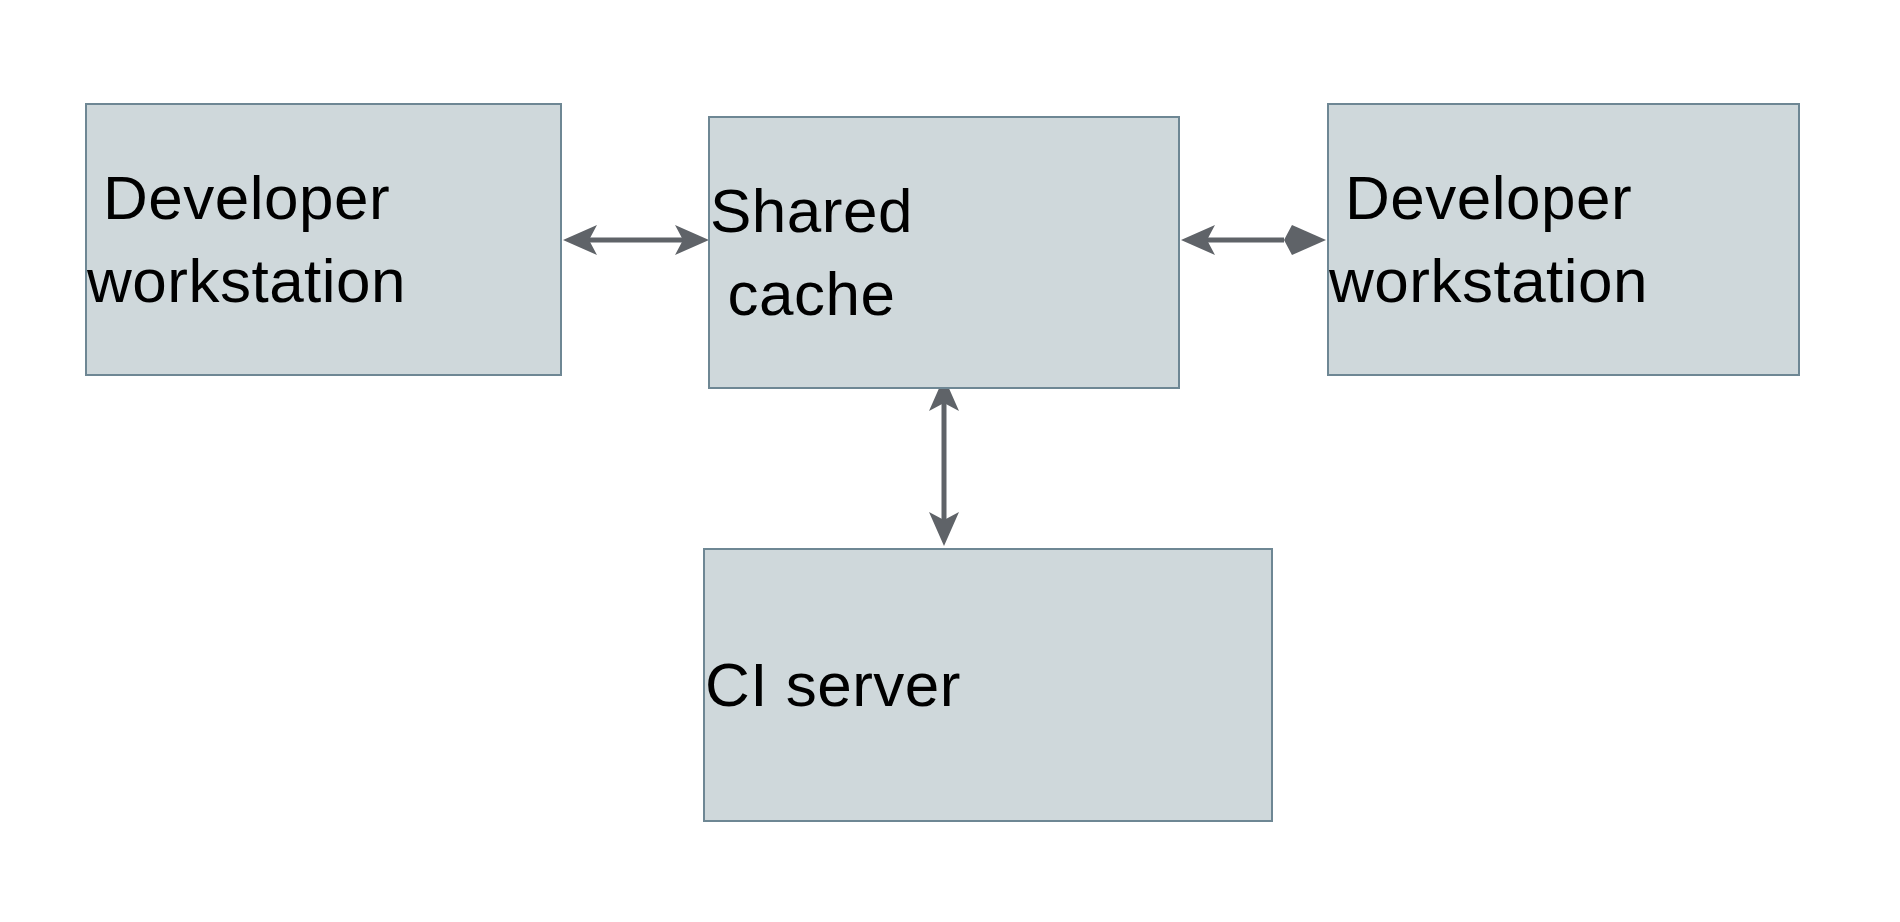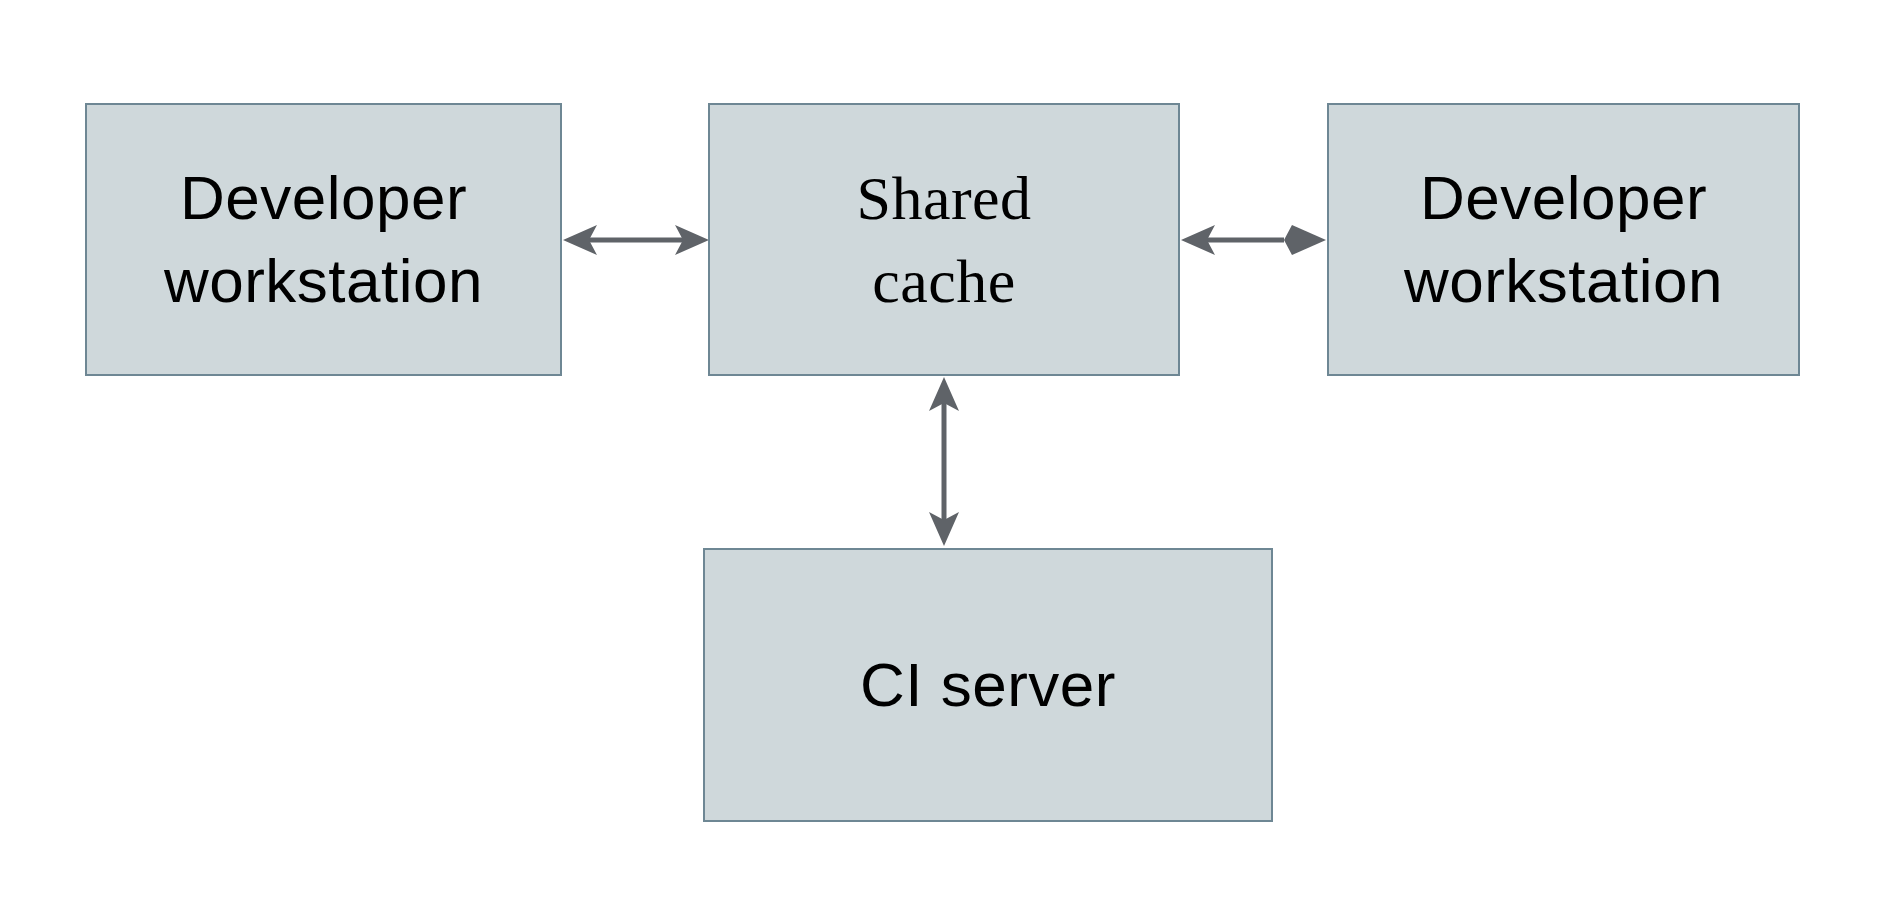--- a/index.html
+++ b/index.html
@@ -31,32 +31,32 @@
     fill: var(--arrow-color, #5f6368);
     stroke: none;
   }
   .node {
     position: absolute;
     box-sizing: border-box;
     background: var(--node-fill, #cfd8db);
     border: 2px solid var(--node-border, #6e8794);
     display: flex;
     align-items: center;
-    justify-content: center;
+    justify-content: flex-start;
     text-align: center;
   }
   .node .label {
     color: var(--text-color, #000000);
     font-size: 62px;
     line-height: 1.33;
     white-space: pre-line;
     letter-spacing: 0.5px;
   }
   .node-dev-left   { left: 85px;   top: 103px; width: 477px; height: 273px; }
-  .node-cache      { left: 708px;  top: 103px; width: 472px; height: 273px; font-family: Liberation Serif, serif; }
+  .node-cache      { left: 708px;  top: 116px; width: 472px; height: 273px; }
   .node-dev-right  { left: 1327px; top: 103px; width: 473px; height: 273px; }
   .node-ci         { left: 703px;  top: 548px; width: 570px; height: 274px; }
 </style>
 </head>
 <body>
 
 <div class="stage">
 
   <svg class="edges" viewBox="0 0 1900 922" xmlns="http://www.w3.org/2000/svg">
 

